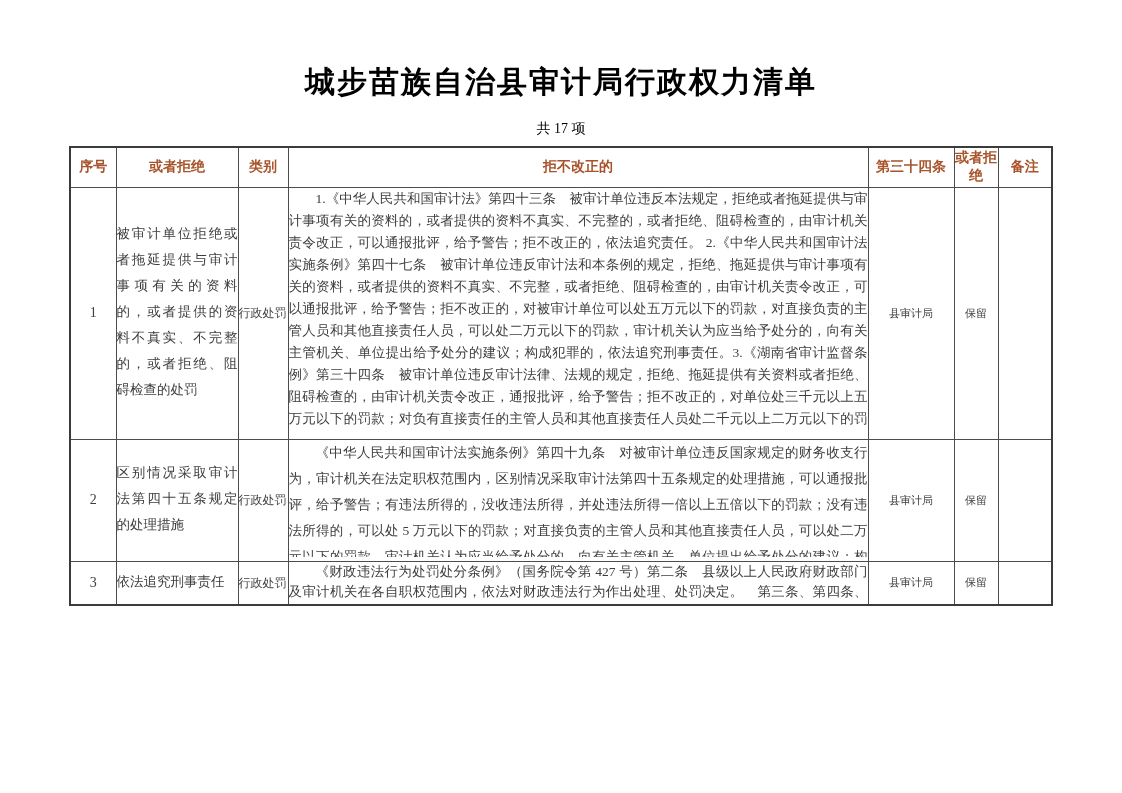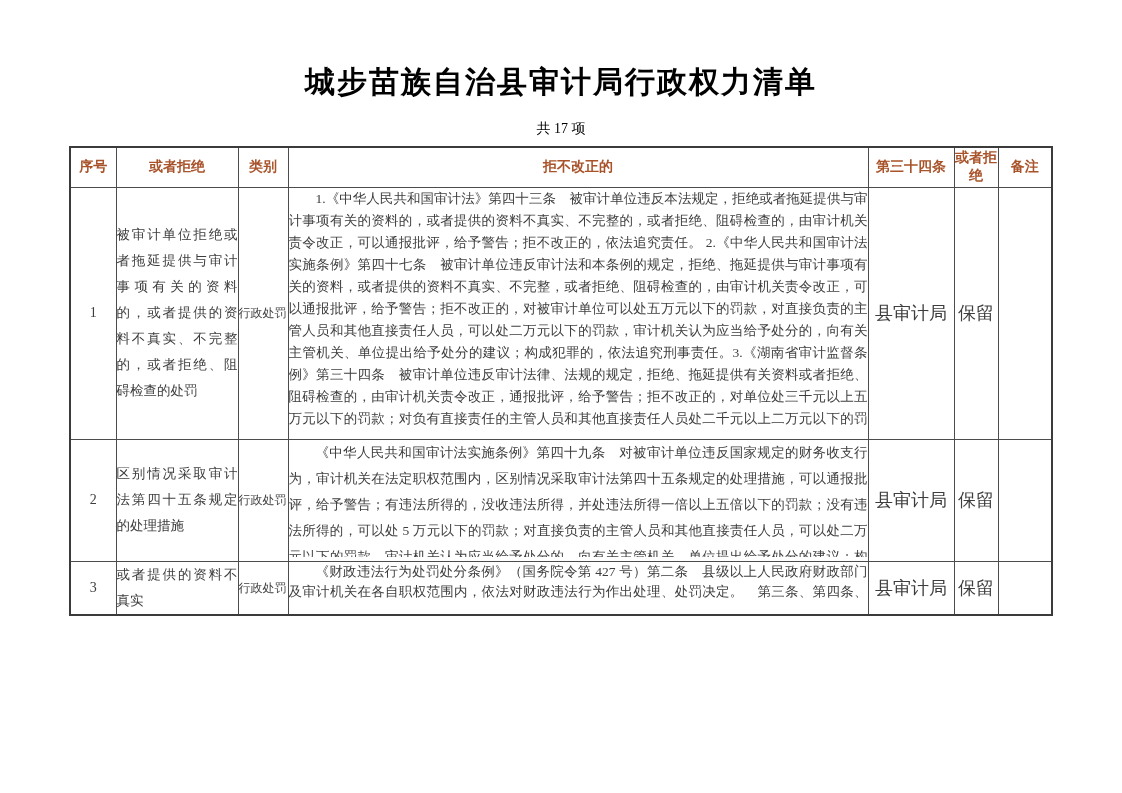--- a/index.html
+++ b/index.html
@@ -71,20 +71,21 @@
     font-size: 14px;
   }
 
   td.cell-no {
     text-align: center;
     vertical-align: middle;
   }
   td.cell-name {
     vertical-align: middle;
     padding: 4px 10px;
+    font-family: Liberation Mono, monospace;
   }
   td.cell-name .inner {
     text-align: justify;
     line-height: 26px;
     font-size: 13.5px;
   }
   td.cell-cat {
     text-align: center;
     vertical-align: middle;
     padding: 2px 5px;
@@ -106,21 +107,21 @@
   }
   tr.row-1 td.cell-basis .inner { line-height: 22px; max-height: 244px; }
   tr.row-2 td.cell-basis .inner { line-height: 26px; max-height: 117px; }
   tr.row-3 td.cell-basis .inner { line-height: 20px; max-height: 40px; }
 
   td.cell-subject,
   td.cell-opinion,
   td.cell-remark {
     text-align: center;
     vertical-align: middle;
-    font-size: 18px;
+    font-size: 11px;
   }
 </style>
 </head>
 <body>
 
 <div class="page">
 
   <h1 class="doc-title">城步苗族自治县审计局行政权力清单</h1>
 
   <div class="doc-subtitle">共 17 项</div>
@@ -173,21 +174,21 @@
         <td class="cell-basis">
             <div class="inner">《中华人民共和国审计法实施条例》第四十九条　对被审计单位违反国家规定的财务收支行为，审计机关在法定职权范围内，区别情况采取审计法第四十五条规定的处理措施，可以通报批评，给予警告；有违法所得的，没收违法所得，并处违法所得一倍以上五倍以下的罚款；没有违法所得的，可以处 5 万元以下的罚款；对直接负责的主管人员和其他直接责任人员，可以处二万元以下的罚款，审计机关认为应当给予处分的，向有关主管机关、单位提出给予处分的建议；构成犯罪的，依法追究刑事责任。</div>
           </td>
         <td class="cell-subject">县审计局</td>
         <td class="cell-opinion">保留</td>
         <td class="cell-remark"></td>
       </tr>
       <tr class="row-3">
         <td class="cell-no">3</td>
         <td class="cell-name">
-            <div class="inner">或者提供的资料不真实</div>
+            <div class="inner">依法追究刑事责任</div>
           </td>
         <td class="cell-cat">
             <div class="inner">行政处罚</div>
           </td>
         <td class="cell-basis">
             <div class="inner">《财政违法行为处罚处分条例》（国务院令第 427 号）第二条　县级以上人民政府财政部门及审计机关在各自职权范围内，依法对财政违法行为作出处理、处罚决定。　第三条、第四条、第五条、</div>
           </td>
         <td class="cell-subject">县审计局</td>
         <td class="cell-opinion">保留</td>
         <td class="cell-remark"></td>

